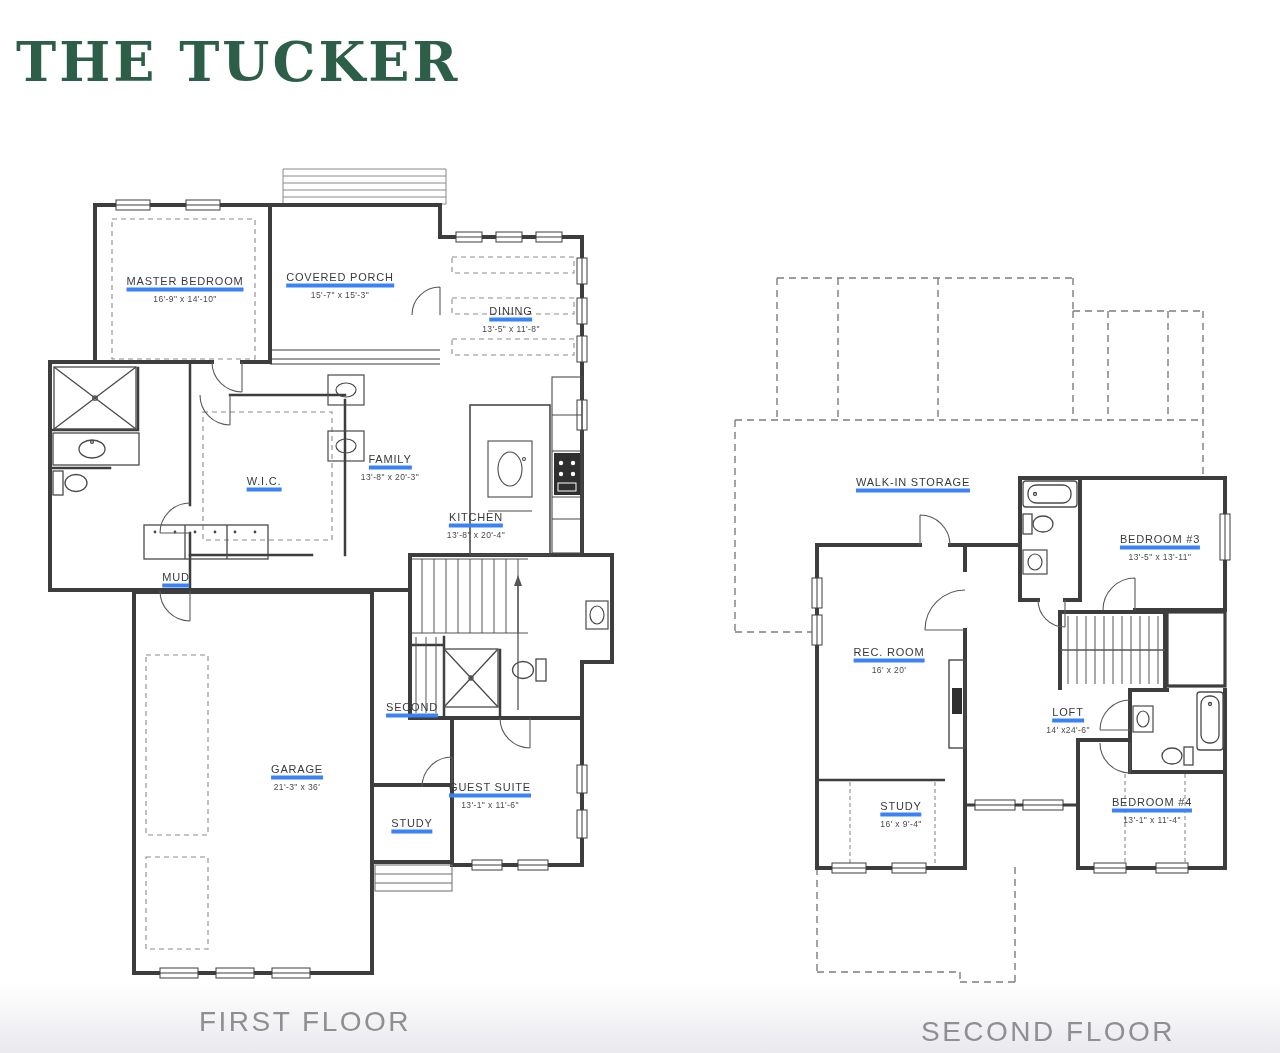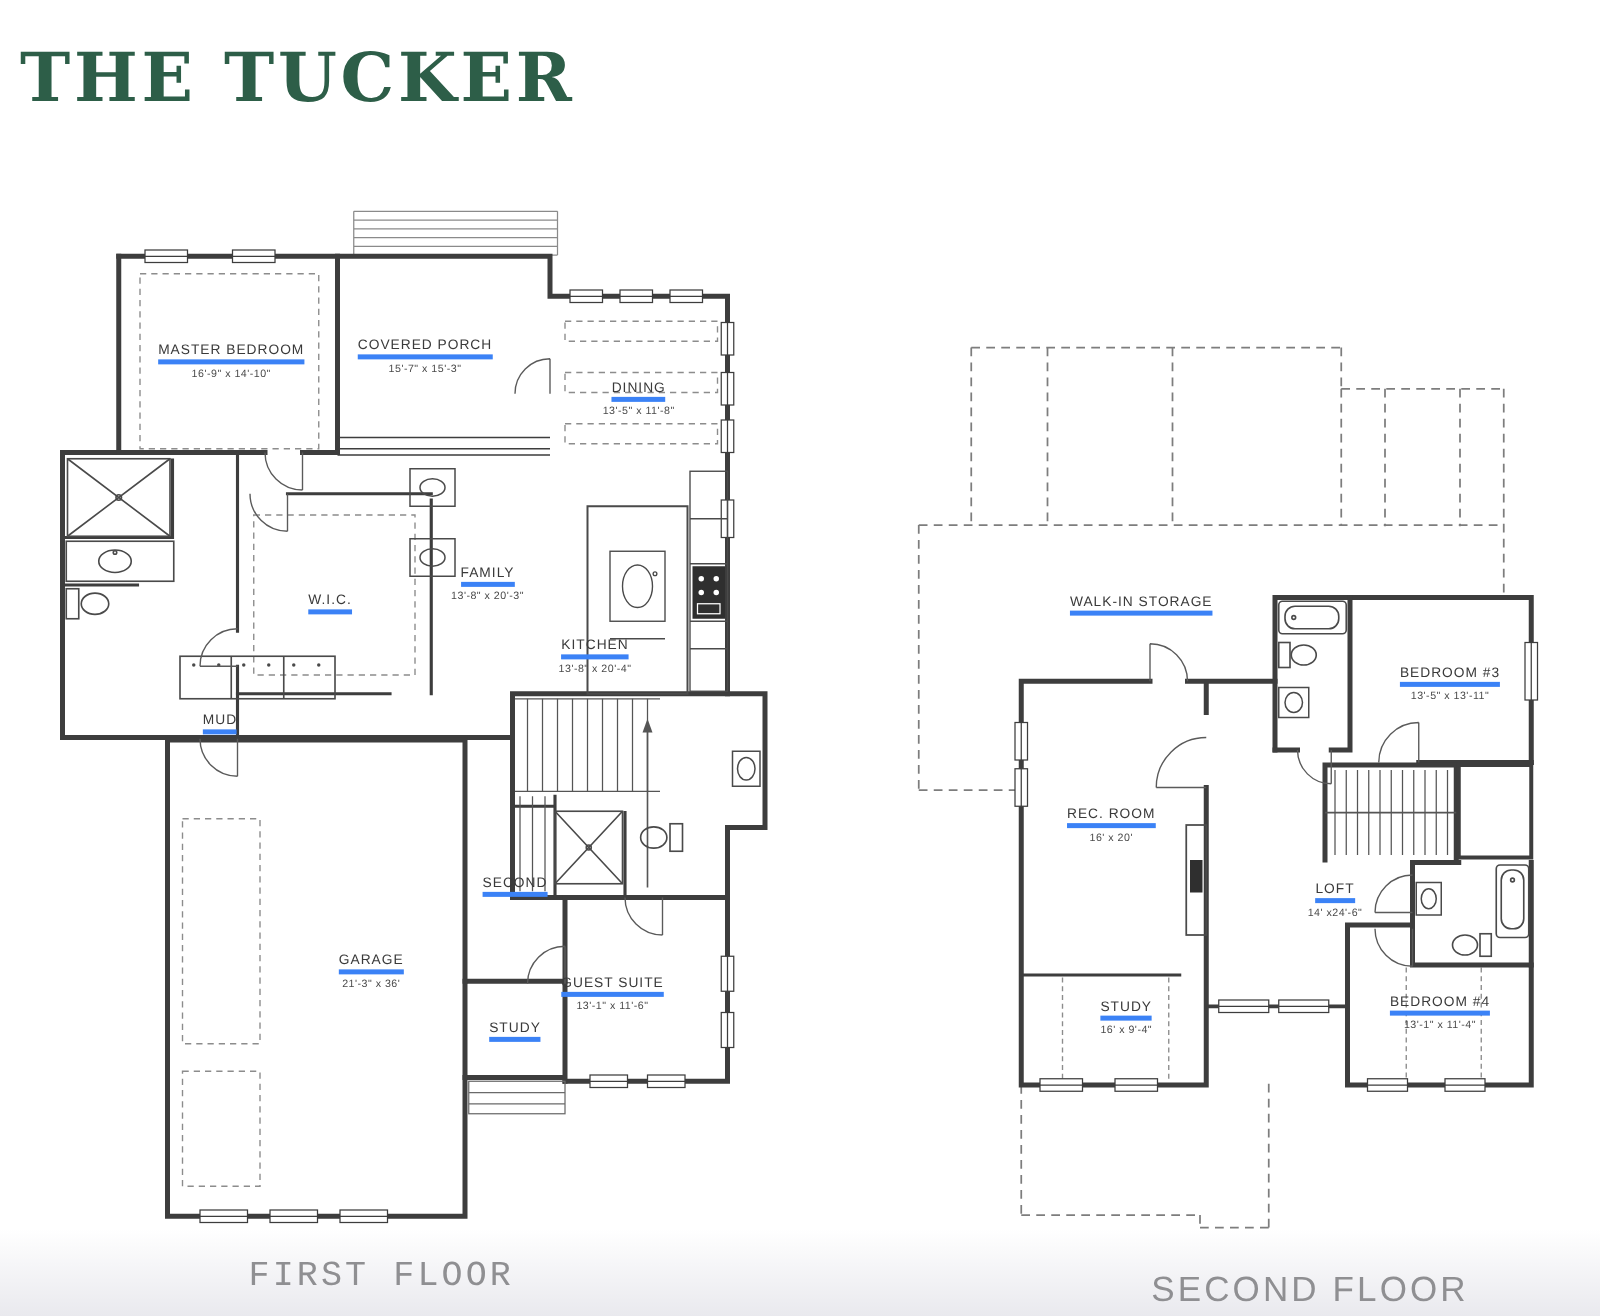--- a/index.html
+++ b/index.html
@@ -36,21 +36,21 @@
   }
   .room-dims{
     display:block;font-size:8.5px;letter-spacing:0.4px;margin-top:2px;color:#4a4a4a;
   }
   .room-dims:empty{display:none;}
   .floor-caption{
     position:absolute;top:1006px;margin:0;
     font-size:28px;letter-spacing:2.5px;font-weight:400;
     color:#8f8f92;text-align:center;z-index:2;
   }
-  .caption-first{left:150px;width:310px;font-family:Liberation Mono, monospace;}
+  .caption-first{left:150px;width:310px;}
   .caption-second{left:890px;width:316px;}
 </style>
 </head>
 <body>
 
 <h1 class="page-title" style="color: rgb(45, 94, 72);">THE TUCKER</h1>
 
 <div class="plan plan-first">
   <svg viewBox="0 0 600 835" width="600" height="835">
 

